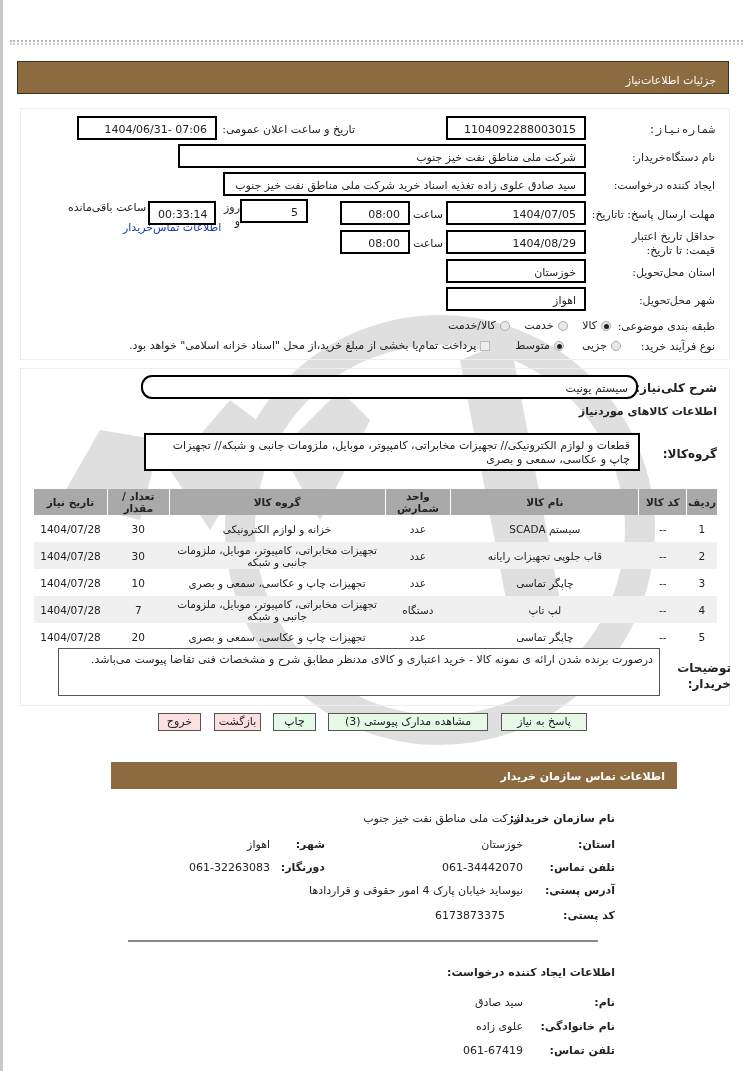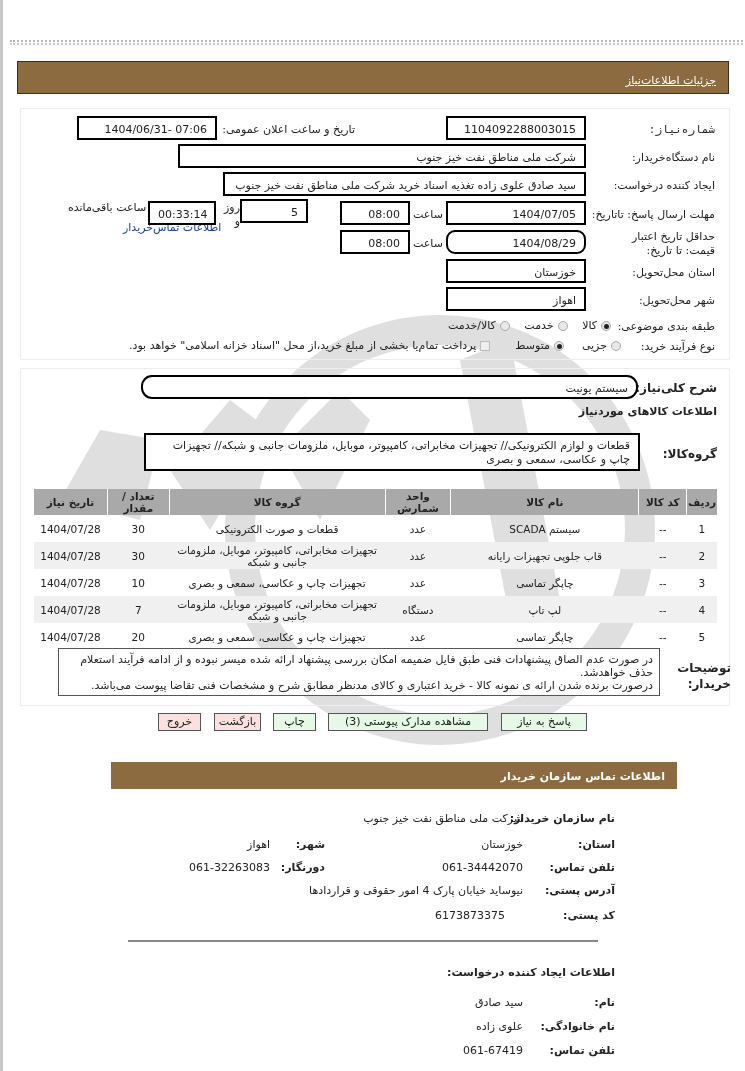--- a/index.html
+++ b/index.html
@@ -7,21 +7,21 @@
   body {
     width: 745px; height: 1071px; background: #ffffff; position: relative; overflow: hidden;
     font-family: "DejaVu Sans", sans-serif; font-size: 11px; color: #222;
     direction: rtl;
   }
   .left-rule { position: absolute; left: 0; top: 0; width: 3px; height: 1071px; background: #c8c8c8; }
   .dotted-rule { position: absolute; left: 10px; right: 2px; top: 40px; height: 5px;
     border-top: 2px dotted #b5b5b5; border-bottom: 2px dotted #cfcfcf; }
   .watermark { position: absolute; left: 40px; top: 300px; width: 640px; height: 470px; pointer-events: none; opacity: 0.18; }
   .title-bar { position: absolute; left: 17px; top: 61px; width: 712px; height: 33px;
-    background: #8b6b3f; border: 1px solid #3c2f1c; color: #fff; font-size: 11px; padding: 12px 12px 0 0; text-decoration: underline; }
+    background: #8b6b3f; border: 1px solid #3c2f1c; color: #fff; font-size: 11px; padding: 12px 12px 0 0; }
   .panel { position: absolute; background: transparent; border: 1px solid #eeeeee; }
   .lbl { position: absolute; font-size: 11px; color: #222; white-space: nowrap; }
   .box { position: absolute; border: 2px solid #000000; background: #fff; height: 24px; font-size: 11px;
     padding: 5px 8px; white-space: nowrap; overflow: hidden; }
   .box.ltr { direction: ltr; text-align: right; }
   .link { position: absolute; color: #1a3fa5; font-size: 11px; white-space: nowrap; margin-top: 42px; }
   .radio { display: inline-block; width: 10px; height: 10px; border-radius: 50%; border: 1px solid #aaa;
     background: #e8e8e8; vertical-align: middle; margin: 0 4px; position: relative; }
   .radio.on::after { content: ""; position: absolute; left: 2px; top: 2px; width: 5px; height: 5px; border-radius: 50%; background: #222; }
   .check { display: inline-block; width: 10px; height: 10px; border: 1px solid #bbb; background: #eee; vertical-align: middle; margin: 0 4px; }
@@ -74,21 +74,21 @@
 <span class="lbl" style="right:30px;top:208px;">مهلت ارسال پاسخ: تاتاریخ:</span>
 <div class="box ltr" style="left:446px;top:201px;width:140px;">1404/07/05</div>
 <span class="lbl" style="left:413px;top:208px;">ساعت</span>
 <div class="box ltr" style="left:340px;top:201px;width:70px;">08:00</div>
 <span class="lbl" style="left:226px;top:201px;width:14px;white-space:normal;line-height:14px;">روز و</span>
 <div class="box ltr" style="left:240px;top:199px;width:68px;">5</div>
 <div class="box ltr" style="left:148px;top:201px;width:68px;">00:33:14</div>
 <span class="lbl" style="left:68px;top:201px;">ساعت باقی‌مانده</span>
 
 <span class="lbl" style="right:30px;top:230px;width:110px;white-space:normal;line-height:14px;">حداقل تاریخ اعتبار قیمت: تا تاریخ:</span>
-<div class="box ltr" style="left:446px;top:230px;width:140px;border-radius:9px;">1404/08/29</div>
+<div class="box ltr" style="left:446px;top:230px;width:140px;">1404/08/29</div>
 <span class="lbl" style="left:413px;top:237px;">ساعت</span>
 <div class="box ltr" style="left:340px;top:230px;width:70px;">08:00</div>
 
 <span class="lbl" style="right:30px;top:266px;">استان محل‌تحویل:</span>
 <div class="box" style="left:446px;top:259px;width:140px;">خوزستان</div>
 
 <span class="lbl" style="right:30px;top:294px;">شهر محل‌تحویل:</span>
 <div class="box" style="left:446px;top:287px;width:140px;">اهواز</div>
 
 <span class="lbl" style="right:30px;top:320px;">طبقه بندی موضوعی:</span>
@@ -125,21 +125,21 @@
       <th style="width:62px;">تعداد / مقدار</th>
       <th style="width:74px;">تاریخ نیاز</th>
     </tr>
   </thead>
   <tbody>
     <tr>
       <td>1</td>
       <td>--</td>
       <td>سیستم  SCADA</td>
       <td>عدد</td>
-      <td>قطعات و صورت الکترونیکی</td>
+      <td>خزانه و لوازم الکترونیکی</td>
       <td>30</td>
       <td>1404/07/28</td>
     </tr>
     <tr class="alt">
       <td>2</td>
       <td>--</td>
       <td>قاب جلوپی تجهیزات رایانه</td>
       <td>عدد</td>
       <td>تجهیزات مخابراتی، کامپیوتر، موبایل، ملزومات جانبی و شبکه</td>
       <td>30</td>
@@ -170,21 +170,20 @@
       <td>عدد</td>
       <td>تجهیزات چاپ و عکاسی، سمعی و بصری</td>
       <td>20</td>
       <td>1404/07/28</td>
     </tr>
   </tbody>
 </table>
 
 <span class="lbl bold" style="right:14px;top:660px;width:50px;white-space:normal;line-height:16px;font-size:12px;">توضیحات خریدار:</span>
 <div class="notes">
-  <div>در صورت عدم الصاق پیشنهادات فنی طبق فایل ضمیمه امکان بررسی پیشنهاد ارائه شده میسر نبوده و از ادامه فرآیند استعلام حذف خواهدشد.</div>
   <div>درصورت برنده شدن ارائه ی نمونه کالا - خرید اعتباری و کالای مدنظر مطابق شرح و مشخصات فنی تقاضا پیوست می‌باشد.</div>
 </div>
 
 <div class="btn green" style="left:501px;top:713px;width:86px;">پاسخ به نیاز</div>
 <div class="btn green" style="left:328px;top:713px;width:160px;">مشاهده مدارک پیوستی (3)</div>
 <div class="btn green" style="left:273px;top:713px;width:43px;">چاپ</div>
 <div class="btn red" style="left:214px;top:713px;width:47px;">بازگشت</div>
 <div class="btn red" style="left:158px;top:713px;width:43px;">خروج</div>
 
 <div class="contact-bar">

